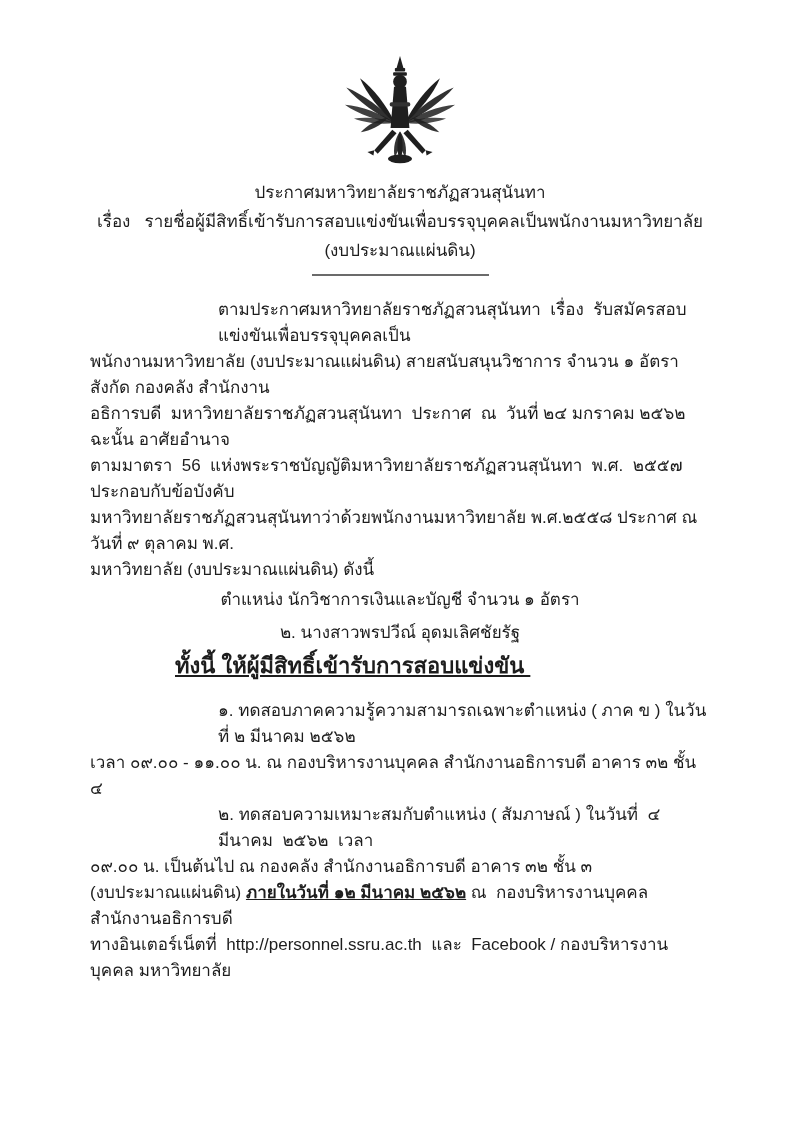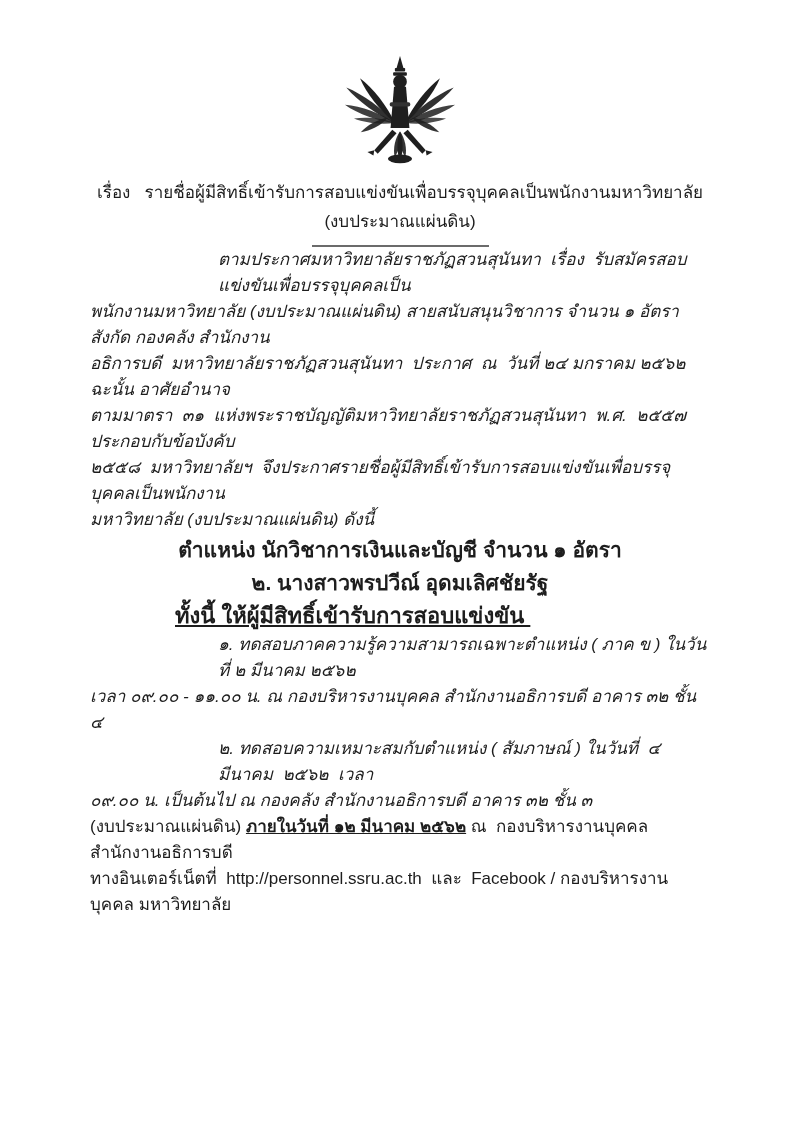--- a/index.html
+++ b/index.html
@@ -10,33 +10,33 @@
     padding:54px 90px 0 90px;overflow:hidden;
   }
   .emblem-wrap{width:100%;text-align:center;}
   .title-block{margin-top:8px;}
   .title-line{
     text-align:center;font-size:17px;line-height:29px;white-space:pre-wrap;
   }
   .divider{
     width:177px;height:0;border-top:2px solid #6b6b6b;margin:9px auto 0 auto;
   }
-  .body-block{font-style:italic;}
+  .body-block{margin-top:21px;}
   .doc-line{
     font-size:17px;line-height:26px;white-space:pre-wrap;
   }
   .indent{padding-left:128px;}
   .center-bold{
-    text-align:center;font-weight:bold;font-size:21px;line-height:33px;white-space:pre-wrap;
+    text-align:center;font-weight:normal;font-size:17px;line-height:33px;white-space:pre-wrap;
   }
   .instruction{
     font-weight:bold;text-decoration:underline;padding-left:85px;
     font-size:22px;line-height:29px;margin-top:2px;white-space:pre-wrap;
   }
-  .list-block{margin-top:2px;font-style:italic;}
+  .list-block{margin-top:18px;}
   .u-bold{font-weight:bold;text-decoration:underline;}
 </style>
 </head>
 <body>
 
 <div class="page">
 
   <div class="emblem-wrap">
     <svg class="emblem" width="120" height="112" viewBox="0 0 140 130" aria-hidden="true">
       <g fill="#1f1f1f" stroke="none">
@@ -83,31 +83,32 @@
 
         <path d="M40,112 L32,114 L39,118 Z"></path>
         <path d="M100,112 L108,114 L101,118 Z"></path>
 
         <ellipse cx="70" cy="122" rx="14" ry="5"></ellipse>
       </g>
     </svg>
   </div>
 
   <div class="title-block">
+    <div class="title-line">ประกาศมหาวิทยาลัยราชภัฏสวนสุนันทา</div>
     <div class="title-line">เรื่อง   รายชื่อผู้มีสิทธิ์เข้ารับการสอบแข่งขันเพื่อบรรจุบุคคลเป็นพนักงานมหาวิทยาลัย</div>
     <div class="title-line">(งบประมาณแผ่นดิน)</div>
     <div class="divider"></div>
   </div>
 
   <div class="body-block">
     <div class="doc-line indent">ตามประกาศมหาวิทยาลัยราชภัฏสวนสุนันทา  เรื่อง  รับสมัครสอบแข่งขันเพื่อบรรจุบุคคลเป็น</div>
     <div class="doc-line">พนักงานมหาวิทยาลัย (งบประมาณแผ่นดิน) สายสนับสนุนวิชาการ จำนวน ๑ อัตรา สังกัด กองคลัง สำนักงาน</div>
     <div class="doc-line">อธิการบดี  มหาวิทยาลัยราชภัฏสวนสุนันทา  ประกาศ  ณ  วันที่ ๒๔ มกราคม ๒๕๖๒ ฉะนั้น อาศัยอำนาจ</div>
-    <div class="doc-line">ตามมาตรา  ๓๑  แห่งพระราชบัญญัติมหาวิทยาลัยราชภัฏสวนสุนันทา  พ.ศ.  ๒๕๕๗  ประกอบกับข้อบังคับ</div>
-    <div class="doc-line">๒๕๕๘  มหาวิทยาลัยฯ  จึงประกาศรายชื่อผู้มีสิทธิ์เข้ารับการสอบแข่งขันเพื่อบรรจุบุคคลเป็นพนักงาน</div>
+    <div class="doc-line">ตามมาตรา  56  แห่งพระราชบัญญัติมหาวิทยาลัยราชภัฏสวนสุนันทา  พ.ศ.  ๒๕๕๗  ประกอบกับข้อบังคับ</div>
+    <div class="doc-line">มหาวิทยาลัยราชภัฏสวนสุนันทาว่าด้วยพนักงานมหาวิทยาลัย พ.ศ.๒๕๕๘ ประกาศ ณ วันที่ ๙ ตุลาคม พ.ศ.</div>
     <div class="doc-line">มหาวิทยาลัย (งบประมาณแผ่นดิน) ดังนี้</div>
   </div>
 
   <div>
     <div class="center-bold">ตำแหน่ง นักวิชาการเงินและบัญชี จำนวน ๑ อัตรา</div>
     <div class="center-bold">๒. นางสาวพรปวีณ์ อุดมเลิศชัยรัฐ</div>
   </div>
 
   <div class="instruction">ทั้งนี้ ให้ผู้มีสิทธิ์เข้ารับการสอบแข่งขัน </div>
 

